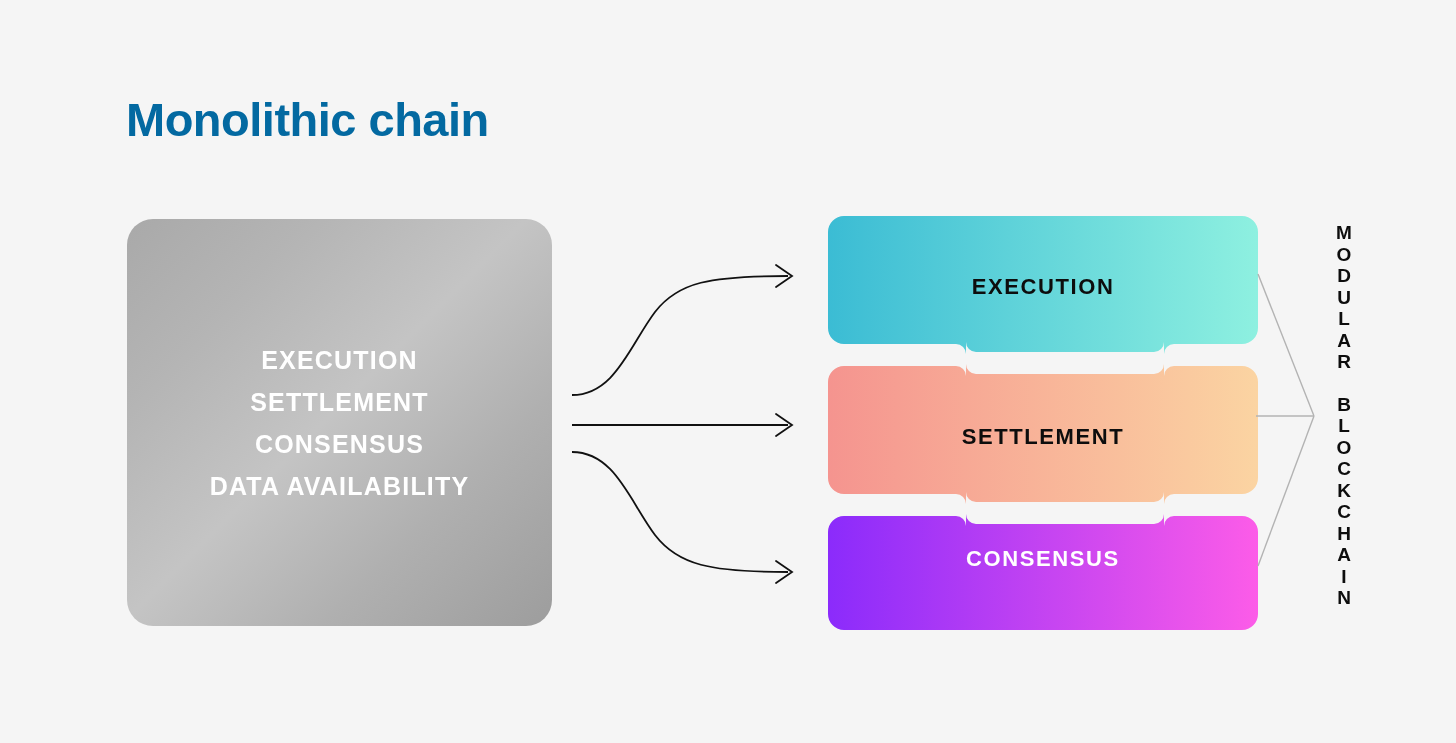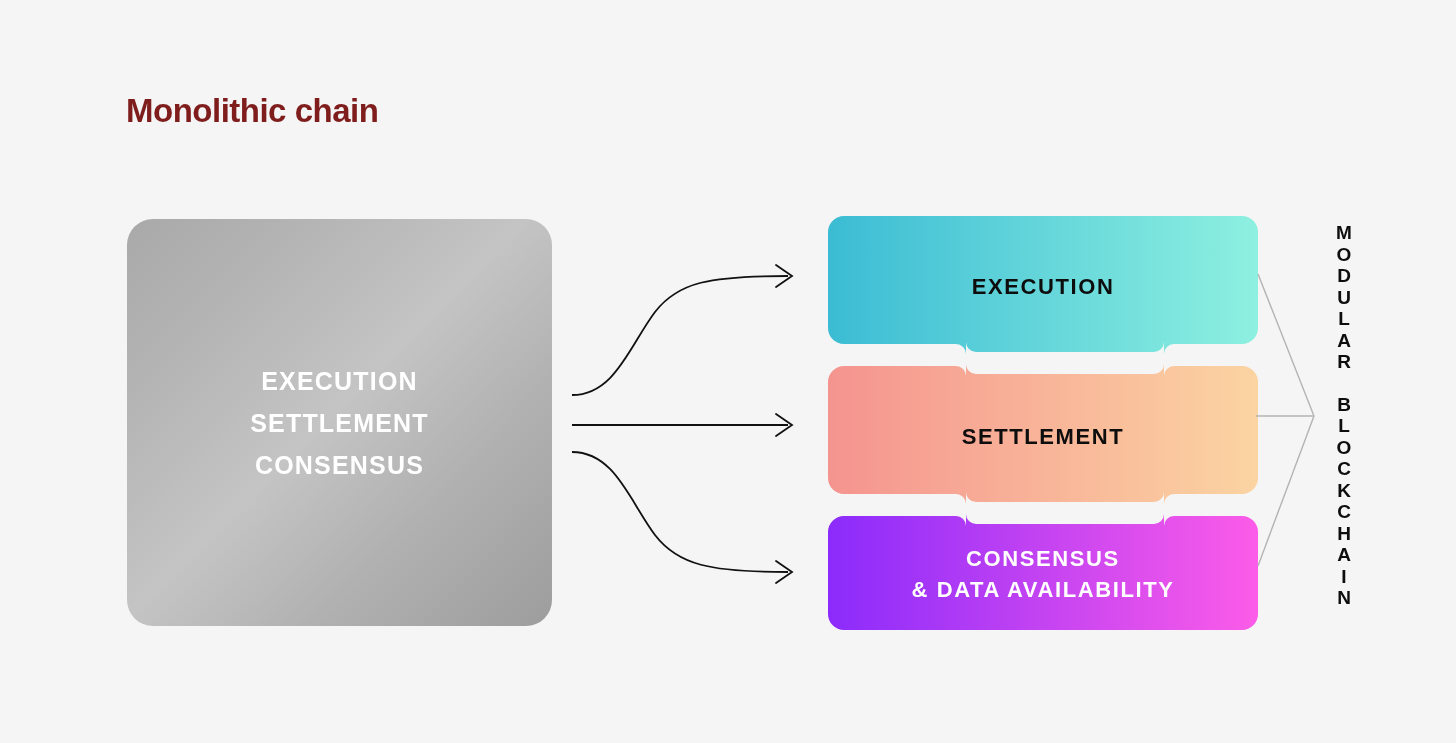--- a/index.html
+++ b/index.html
@@ -15,24 +15,24 @@
   }
   .canvas {
     position: relative;
     width: 1456px;
     height: 743px;
   }
 
   
   .title {
     position: absolute;
-    font-size: 33px;
+    font-size: 47px;
     font-weight: 700;
     letter-spacing: -0.5px;
-    color: #7f1d1d;
+    color: #0369a1;
     white-space: nowrap;
   }
   #title-monolithic { left: 126px; top: 92px; }
   #title-modular   { left: 857px; top: 92px; }
 
   
   .mono-block {
     position: absolute;
     left: 127px;
     top: 219px;
@@ -122,20 +122,21 @@
 
 <div class="canvas">
 
   <div class="title" id="title-monolithic">Monolithic chain</div>
 
 
   <div class="mono-block">
     <div class="mono-line">EXECUTION</div>
     <div class="mono-line">SETTLEMENT</div>
     <div class="mono-line">CONSENSUS</div>
+    <div class="mono-line">DATA AVAILABILITY</div>
   </div>
 
   <svg class="arrows" viewBox="0 0 250 350">
     <g fill="none" stroke="#111111" stroke-width="1.8">
 
       <path d="M2,145 C45,145 60,95 85,62 C108,32 140,26 218,26"></path>
       <path d="M206,15 L222,26 L206,37" stroke-linecap="round"></path>
 
       <path d="M2,175 L218,175"></path>
       <path d="M206,164 L222,175 L206,186" stroke-linecap="round"></path>
@@ -187,21 +188,20 @@
                A16,16 0 0 1 430,316 V398 A16,16 0 0 1 414,414
                H16 A16,16 0 0 1 0,398 V316 A16,16 0 0 1 16,300 Z" fill="url(#gradCons)"></path>
     </svg>
 
     <div class="layer-label dark" id="label-execution">EXECUTION</div>
 
     <div class="layer-label dark" id="label-settlement">SETTLEMENT</div>
 
     <div class="layer-label light" id="label-consensus">
       <div>CONSENSUS</div>
-      <div>&amp; DATA AVAILABILITY</div>
     </div>
   </div>
 
   <svg class="brace" viewBox="0 0 70 414">
     <g stroke="#b3b3b3" stroke-width="1.4" fill="none">
       <path d="M8,58 L64,200"></path>
       <path d="M6,200 L64,200"></path>
       <path d="M8,350 L64,200"></path>
     </g>
   </svg>

